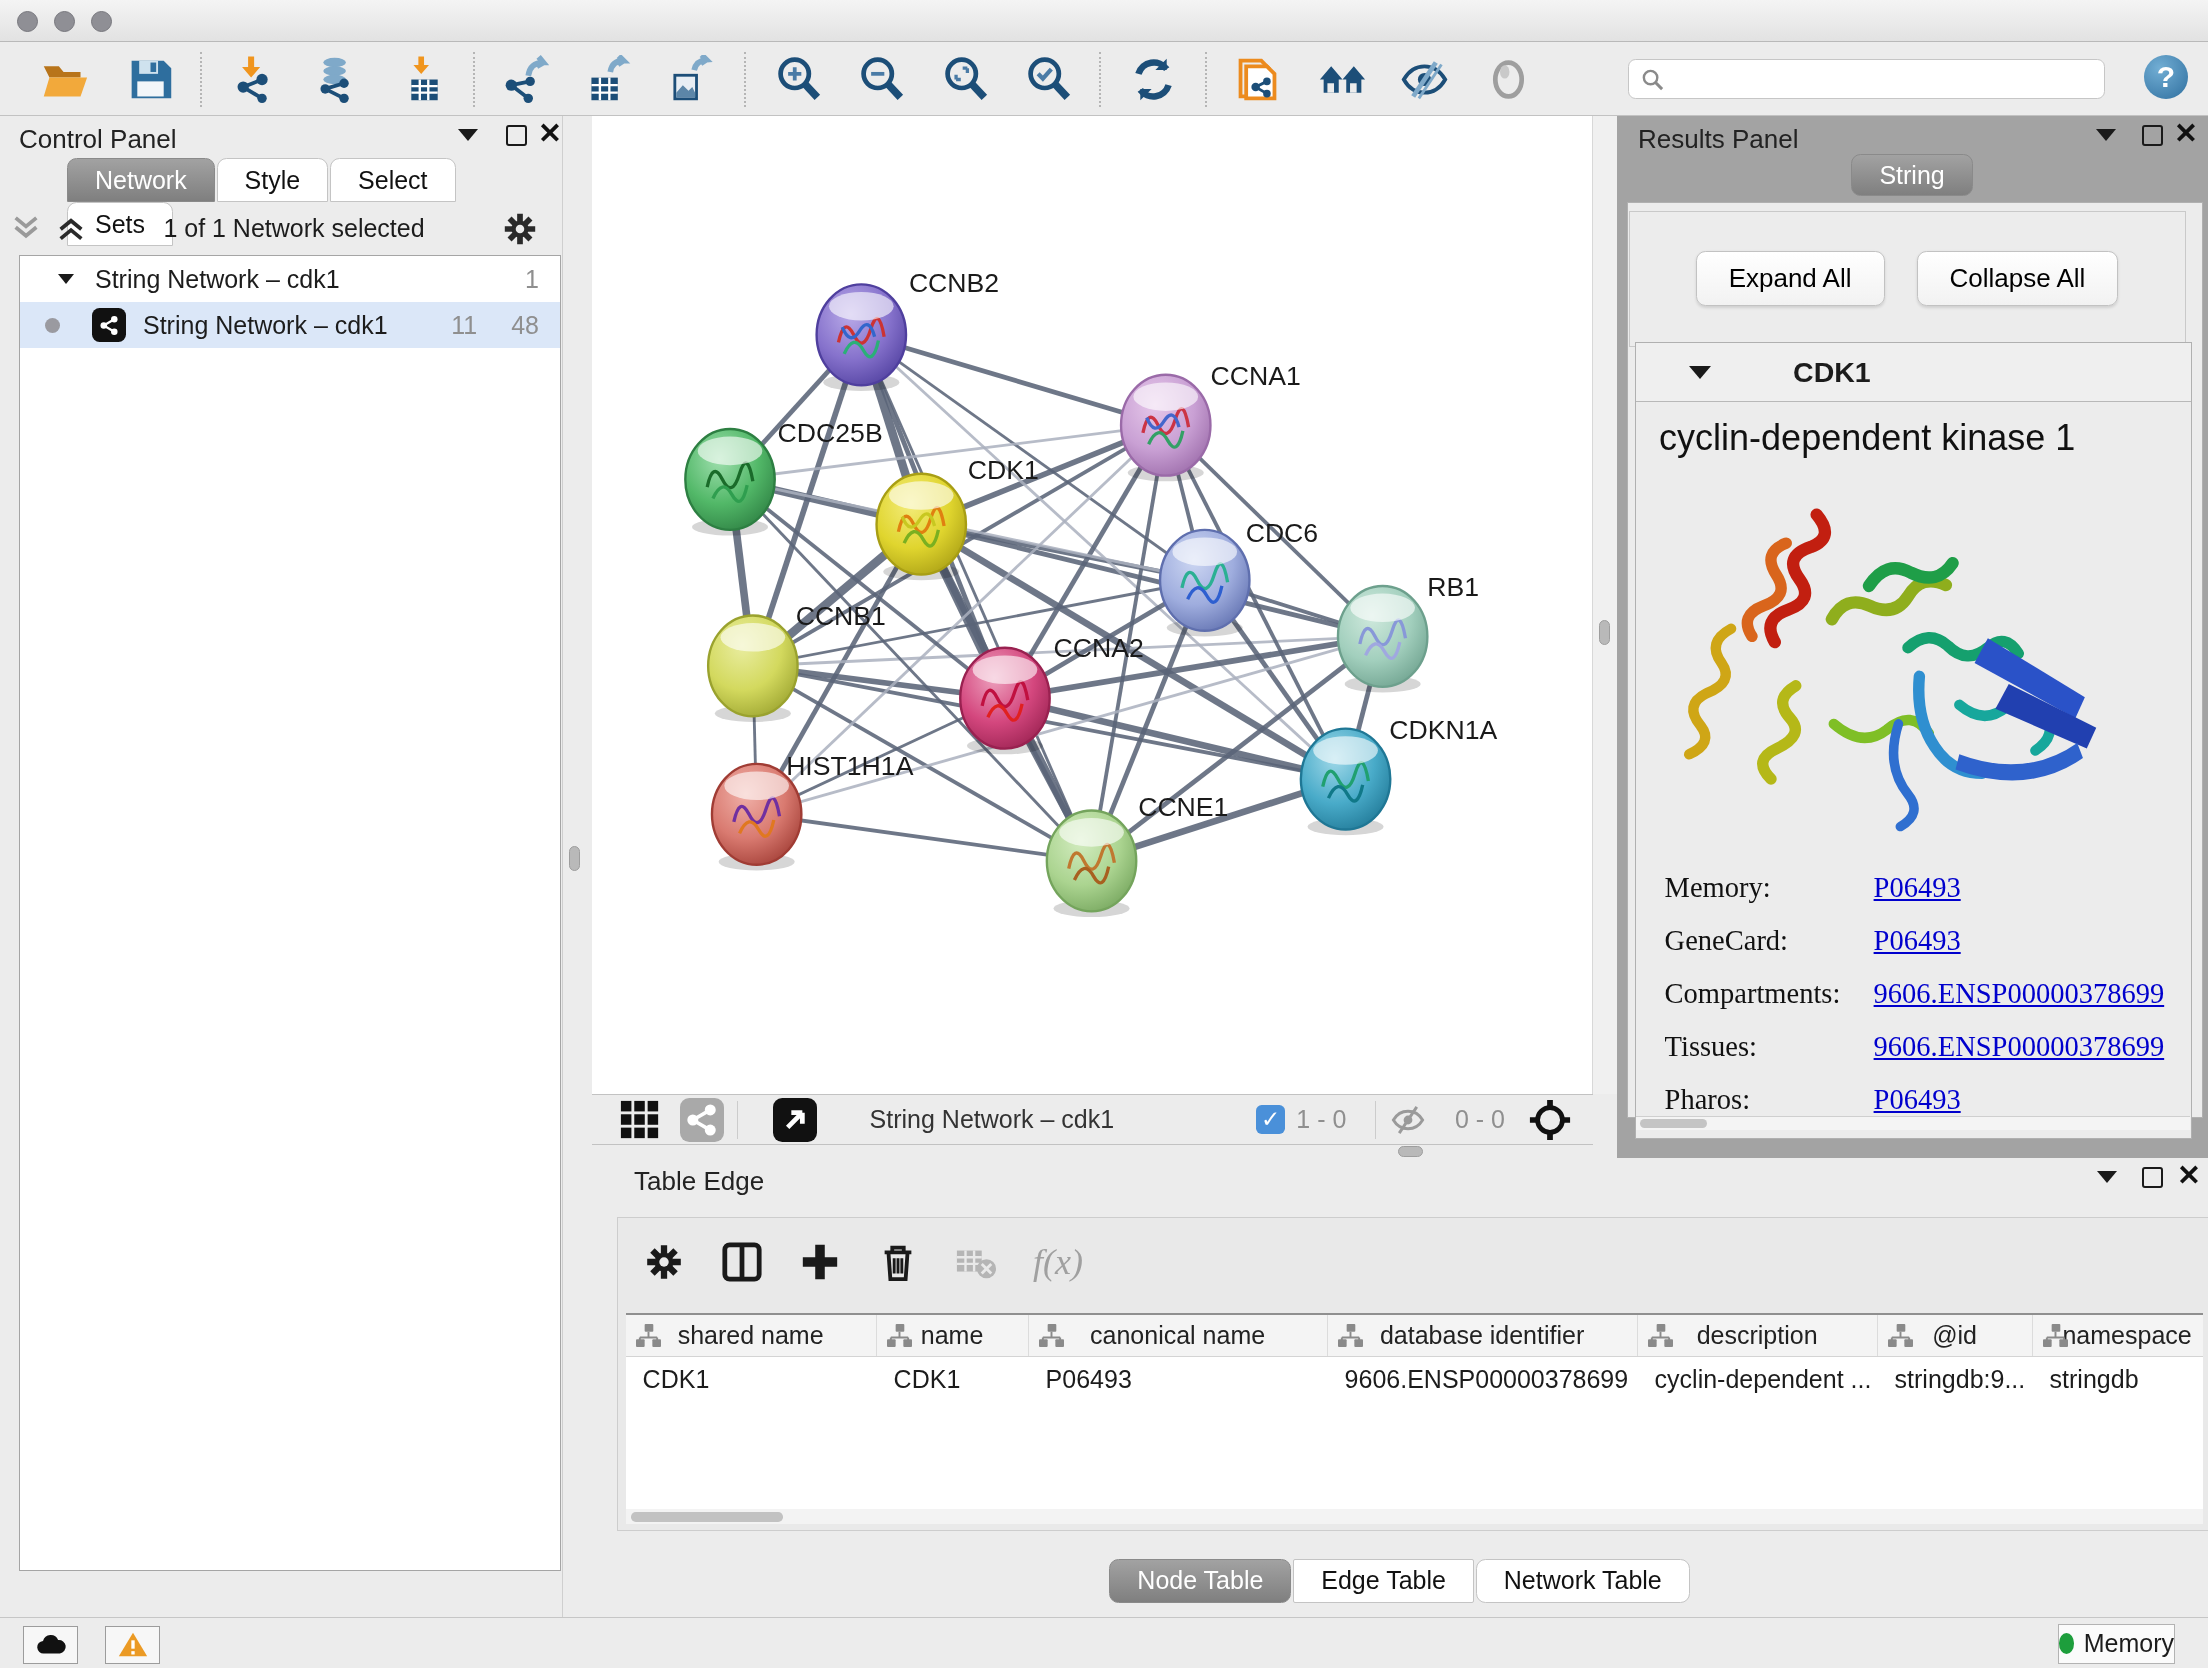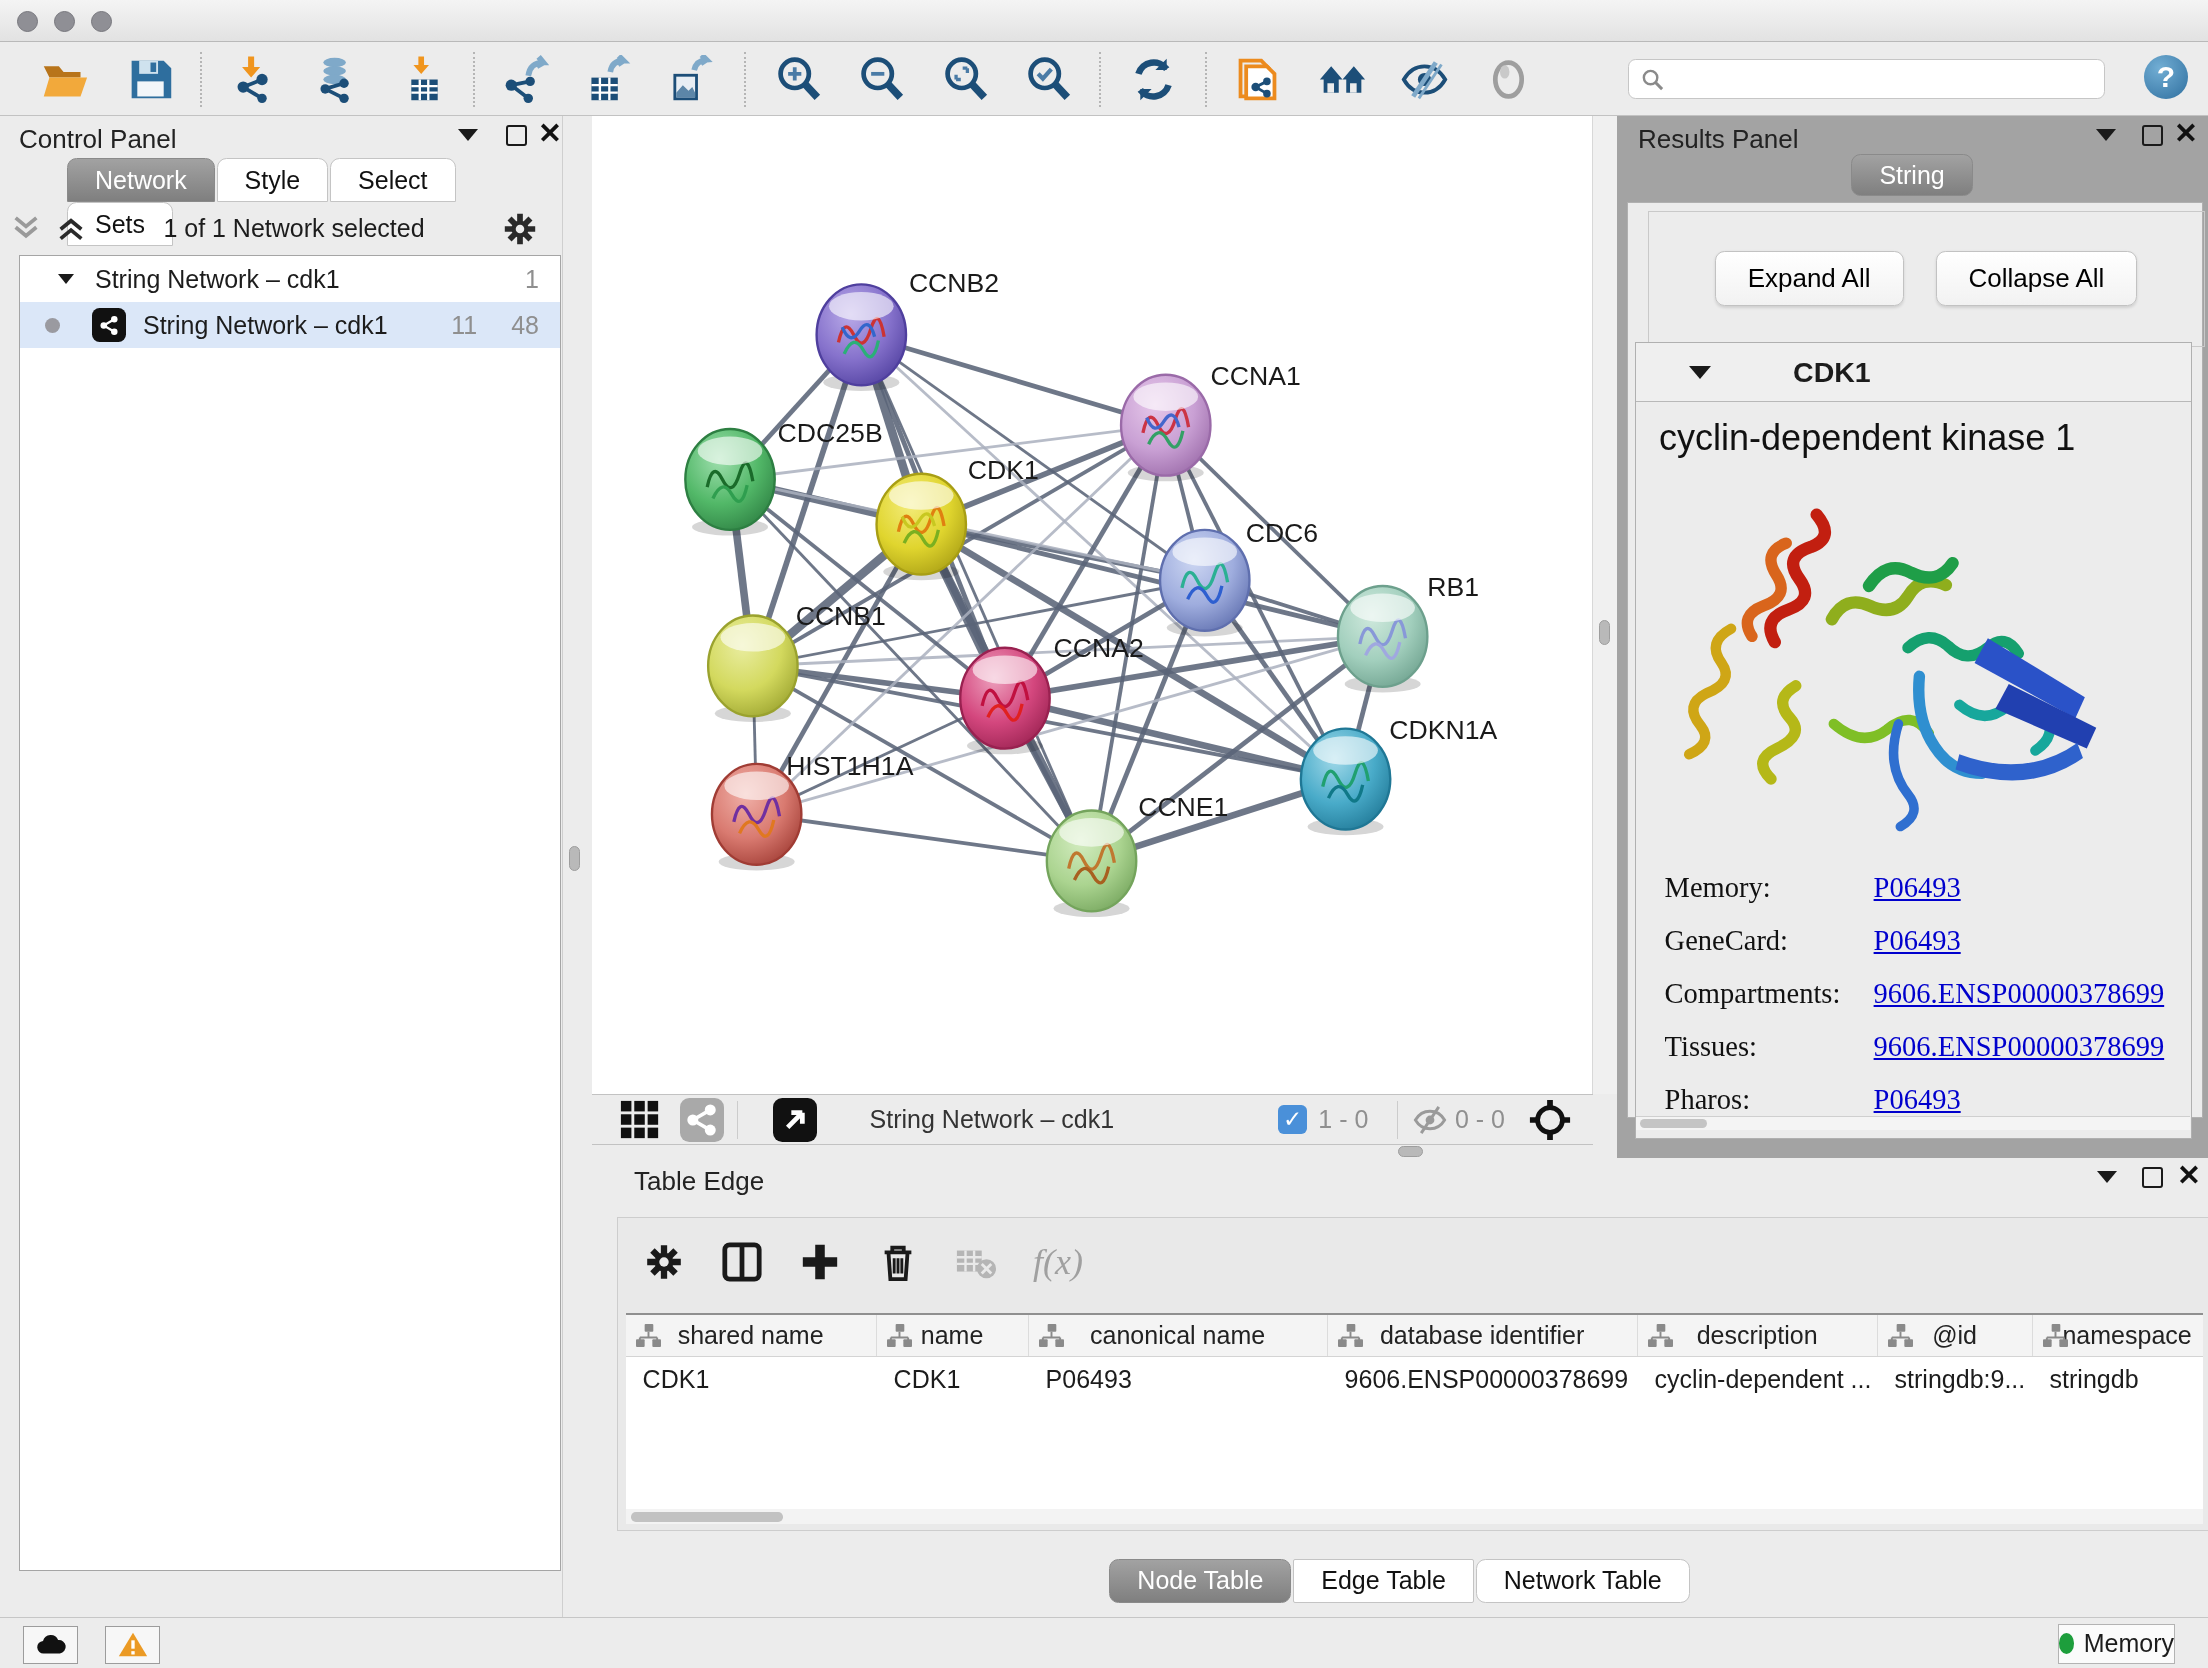--- a/index.html
+++ b/index.html
@@ -61,21 +61,21 @@
     display:flex; align-items:center; }
   .nf-sep { height:38px; border-left:1px solid #cccccc; margin:0 13.3px; }
   .nf-title { font-size:25px; color:#333; }
   .nf-gray { color:#8f8f8f; font-size:25px; }
   .nf-check { width:28.5px; height:28.5px; background:#4a90d9; border-radius:5.7px; color:#fff; font-size:23px; display:flex; align-items:center; justify-content:center; }
   .bottom-splitter { left:592px; top:1145px; width:1617px; height:13.3px; background:#ececec; }
 
   
   .results-panel { left:1617px; top:116px; width:592px; height:1042px; background:#a3a3a3; }
   .rp-box { left:9.5px; top:86px; width:576px; height:916px; border:1.9px solid #b0b0b0; background:#ececec; }
-  .rp-btnrow { left:20px; top:7.6px; width:557px; height:136px; border:1.9px solid #c9c9c9; display:flex; align-items:center; justify-content:center; gap:32px; }
+  .rp-btnrow { left:1px; top:7.6px; width:557px; height:136px; border:1.9px solid #c9c9c9; display:flex; align-items:center; justify-content:center; gap:32px; }
   .rp-btn { background:linear-gradient(#ffffff,#f2f2f2); border:1.9px solid #c2c2c2; border-radius:9.5px; font-size:26px; padding:11.4px 32px; box-shadow:0 1.9px 2.9px rgba(0,0,0,.12); }
   .rp-content { left:7.6px; top:139px; width:557px; height:797px; border:1.9px solid #b0b0b0; background:#ececec; }
   .rp-entry-head { height:59px; border-bottom:1.9px solid #b8b8b8; background:#efefef; display:flex; align-items:center; }
   .rp-entry-name { font-size:28.5px; font-weight:bold; }
   .rp-desc { font-size:36px; color:#111; }
   .xl { font-family:"Liberation Serif", serif; }
   .xl-title { font-size:30px; font-weight:bold; }
   .xrow { display:flex; margin-top:21px; }
   .xlabel { font-size:28.5px; width:209px; color:#111; }
   .xval { font-size:28.5px; color:#0000cd; text-decoration:underline; }
@@ -571,21 +571,21 @@
   <span class="nf-title" style="margin-left:53px">String Network – cdk1</span>
   <div style="margin-left:auto; display:flex; align-items:center;">
     <span class="nf-check">✓</span>
     <span class="nf-gray" style="margin:0 15px 0 11.4px">1 - 0</span>
     <div class="nf-sep"></div>
     <svg style="width:38px;height:38px" viewBox="0 0 52 52">
         <path d="M26 14 Q39 14 46 26 Q39 38 26 38 Q13 38 6 26 Q13 14 26 14 z" fill="none" stroke="#9a9a9a" stroke-width="4"></path>
         <circle cx="26" cy="26" r="6" fill="#9a9a9a"></circle>
         <path d="M14 44 L38 8" stroke="#9a9a9a" stroke-width="4"></path>
       </svg>
-    <span class="nf-gray" style="margin:0 23px 0 6px">0 - 0</span>
+    <span class="nf-gray" style="margin:0 23px 0 28px">0 - 0</span>
     <svg style="width:44px;height:44px;margin-right:21px" viewBox="0 0 46 46">
         <circle cx="23" cy="23" r="13" fill="none" stroke="#111" stroke-width="5"></circle>
         <path d="M23 2 v10 M23 34 v10 M2 23 h10 M34 23 h10" stroke="#111" stroke-width="6"></path>
       </svg>
   </div>
 </div>
 <div class="abs bottom-splitter">
   <div class="splitter-dot abs" style="left:806px; top:1px; width:25px; height:11.4px"></div>
 </div>
 

